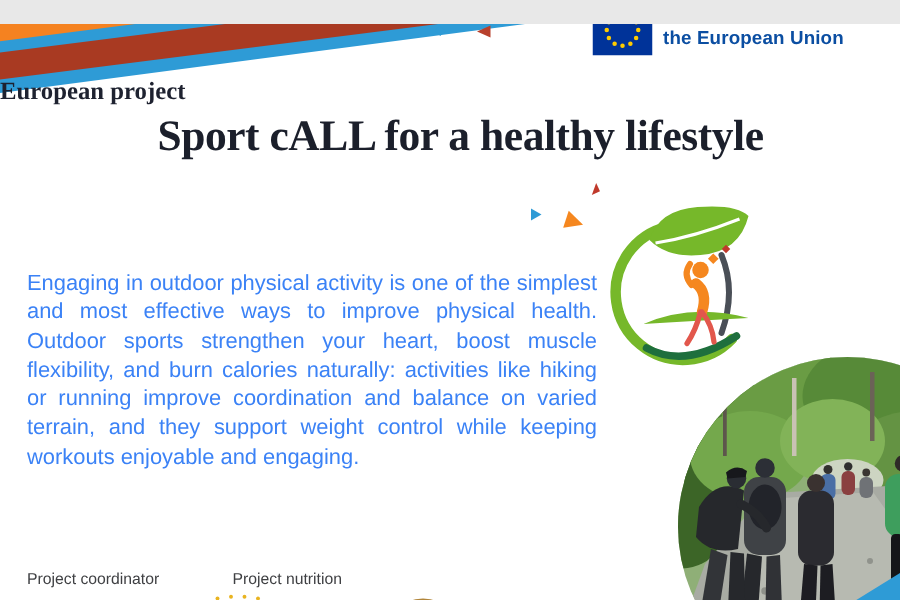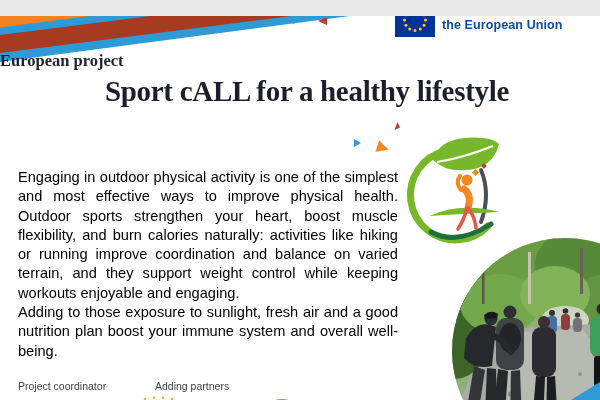--- a/index.html
+++ b/index.html
@@ -19,22 +19,22 @@
   .eu-text{left:442px;top:2px;font-size:12.5px;font-weight:bold;color:#0b4ea2;letter-spacing:0.1px;}
 
   
   .kicker{left:0;top:35px;width:516px;text-align:left;
     font-family:"Liberation Serif",serif;font-weight:bold;font-size:16.5px;color:#1e2230;}
   .title{left:0;top:59px;width:614px;text-align:center;
     font-family:"Liberation Serif",serif;font-weight:bold;font-size:29px;color:#1b1f2b;letter-spacing:-0.3px;}
 
   
   .heading{left:35px;top:115px;font-size:19px;font-weight:bold;color:#202b3a;letter-spacing:0.1px;}
-  .body-copy{left:18px;top:152px;width:380px;font-size:14.6px;line-height:19.3px;
-    color:#000000;text-align:justify;}
+  .body-copy{left:18px;top:164px;width:380px;font-size:14.6px;line-height:19.3px;
+    color:#3b82f6;text-align:justify;}
   .body-copy p{margin:0;}
 
   
   .sp{width:0;height:0;}
   .sp-blue-diamond{left:291px;top:2px;width:5px;height:5px;background:#2e9bd6;transform:rotate(45deg);}
   .sp-red-tri{left:318px;top:1px;border-right:9px solid #b8402c;border-top:4.5px solid transparent;border-bottom:4.5px solid transparent;}
   .sp-red-small{left:393px;top:107px;border-bottom:6px solid #c0392b;border-left:6px solid transparent;transform:rotate(-25deg);}
   .sp-blue-tri{left:354px;top:123px;border-left:7px solid #2e9bd6;border-top:4px solid transparent;border-bottom:4px solid transparent;}
   .sp-orange-tri{left:377px;top:126px;border-left:12px solid #f5871f;border-top:6px solid transparent;border-bottom:6px solid transparent;transform:rotate(18deg);}
 
@@ -89,21 +89,20 @@
         <circle cx="14.75" cy="9.91" r="1.5"></circle>
     </g>
   </svg>
   <div class="abs eu-text">the European Union</div>
 
   <div class="abs kicker">European project</div>
   <div class="abs title">Sport cALL for a healthy lifestyle</div>
 
   <div class="abs body-copy">
     <p>Engaging in outdoor physical activity is one of the simplest and most effective ways to improve physical health. Outdoor sports strengthen your heart, boost muscle flexibility, and burn calories naturally: activities like hiking or running improve coordination and balance on varied terrain, and they support weight control while keeping workouts enjoyable and engaging.</p>
-    <p>Adding to those exposure to sunlight, fresh air and a good nutrition plan boost your immune system and overall well-being.</p>
   </div>
 
   <svg class="abs leaf-logo" viewBox="0 0 108 118" width="108" height="118">
     <path d="M 75 22 A 45 45 0 1 0 85 92" fill="none" stroke="#76b82a" stroke-width="7" stroke-linecap="round"></path>
     <path d="M 28 98 Q 54 112 88 90" fill="none" stroke="#1e6f3d" stroke-width="5" stroke-linecap="round"></path>
     <path d="M 30 26 Q 36 6 62 4 Q 88 2 96 10 Q 90 34 64 36 Q 42 38 30 26 Z" fill="#76b82a"></path>
     <path d="M 34 28 Q 60 24 90 12" fill="none" stroke="#ffffff" stroke-width="2"></path>
     <path d="M 78 36 Q 88 60 78 88" fill="none" stroke="#4a4f57" stroke-width="4" stroke-linecap="round"></path>
     <path d="M 26 82 Q 58 68 96 78 Q 58 80 26 82 Z" fill="#76b82a"></path>
     <rect x="70" y="36" width="5" height="5" fill="#f5871f" transform="rotate(45 72.5 38.5)"></rect>
@@ -182,21 +181,21 @@
       <path d="M 47 144 L 45 190 L 57 190 L 56 145 Z" fill="#26282c"></path>
       <path d="M 54 112 Q 66 118 71 128" fill="none" stroke="#26282c" stroke-width="6" stroke-linecap="round"></path>
     </g>
   </svg>
 
   <svg class="abs corner-accent" viewBox="0 0 60 40" width="60" height="40">
     <polygon points="5,40 60,6 60,40" fill="#2e9bd6"></polygon>
   </svg>
 
   <div class="abs coord-label">Project coordinator</div>
-  <div class="abs partners-label">Adding partners</div>
+  <div class="abs partners-label">Project nutrition</div>
 
   <svg class="abs shield-logo" viewBox="0 0 32 22" width="32" height="22">
     <path d="M16 0 L30 3 L27 22 L5 22 L2 3 Z" fill="#c03a2b" stroke="#e0a42a" stroke-width="1.5"></path>
     <path d="M10 6 L13 14 L16 8 L19 14 L22 6 L20 18 L12 18 Z" fill="#f3c53d"></path>
   </svg>
 
   <svg class="abs stars-logo" viewBox="0 0 78 22" width="78" height="22">
     <g fill="#e9b421">
       <circle cx="10" cy="9" r="1.3"></circle>
         <circle cx="16" cy="5.5" r="1.3"></circle>

